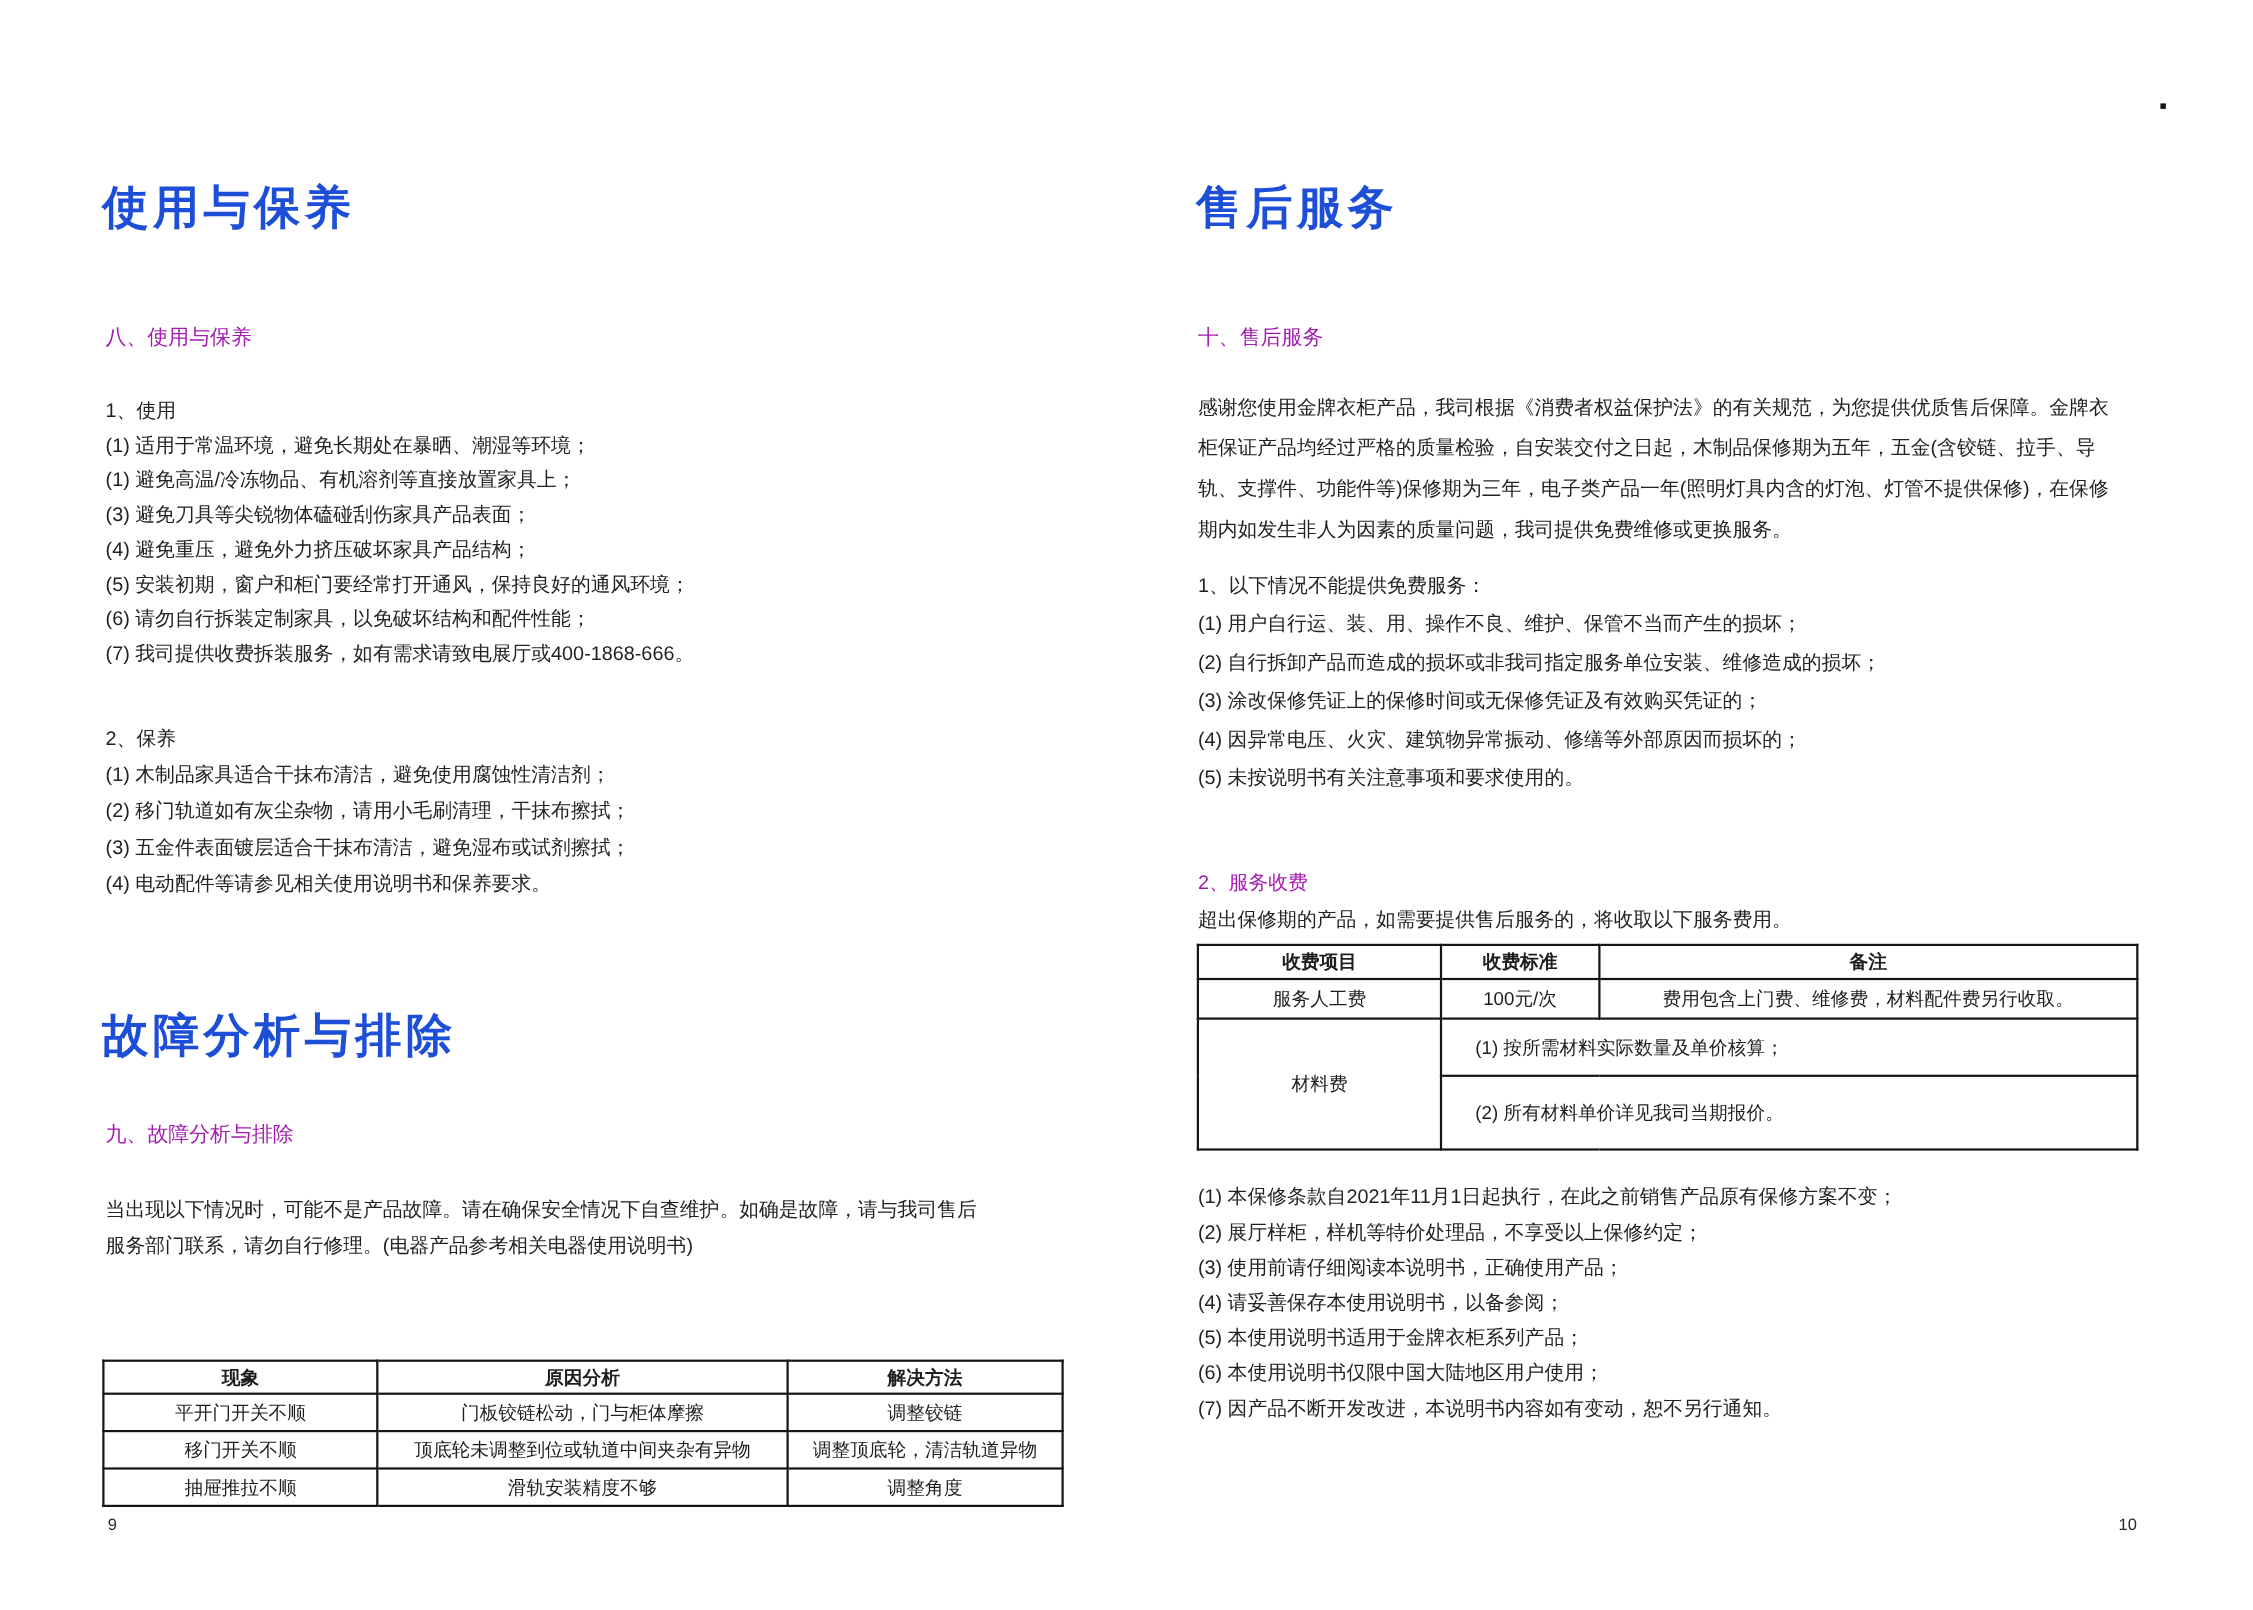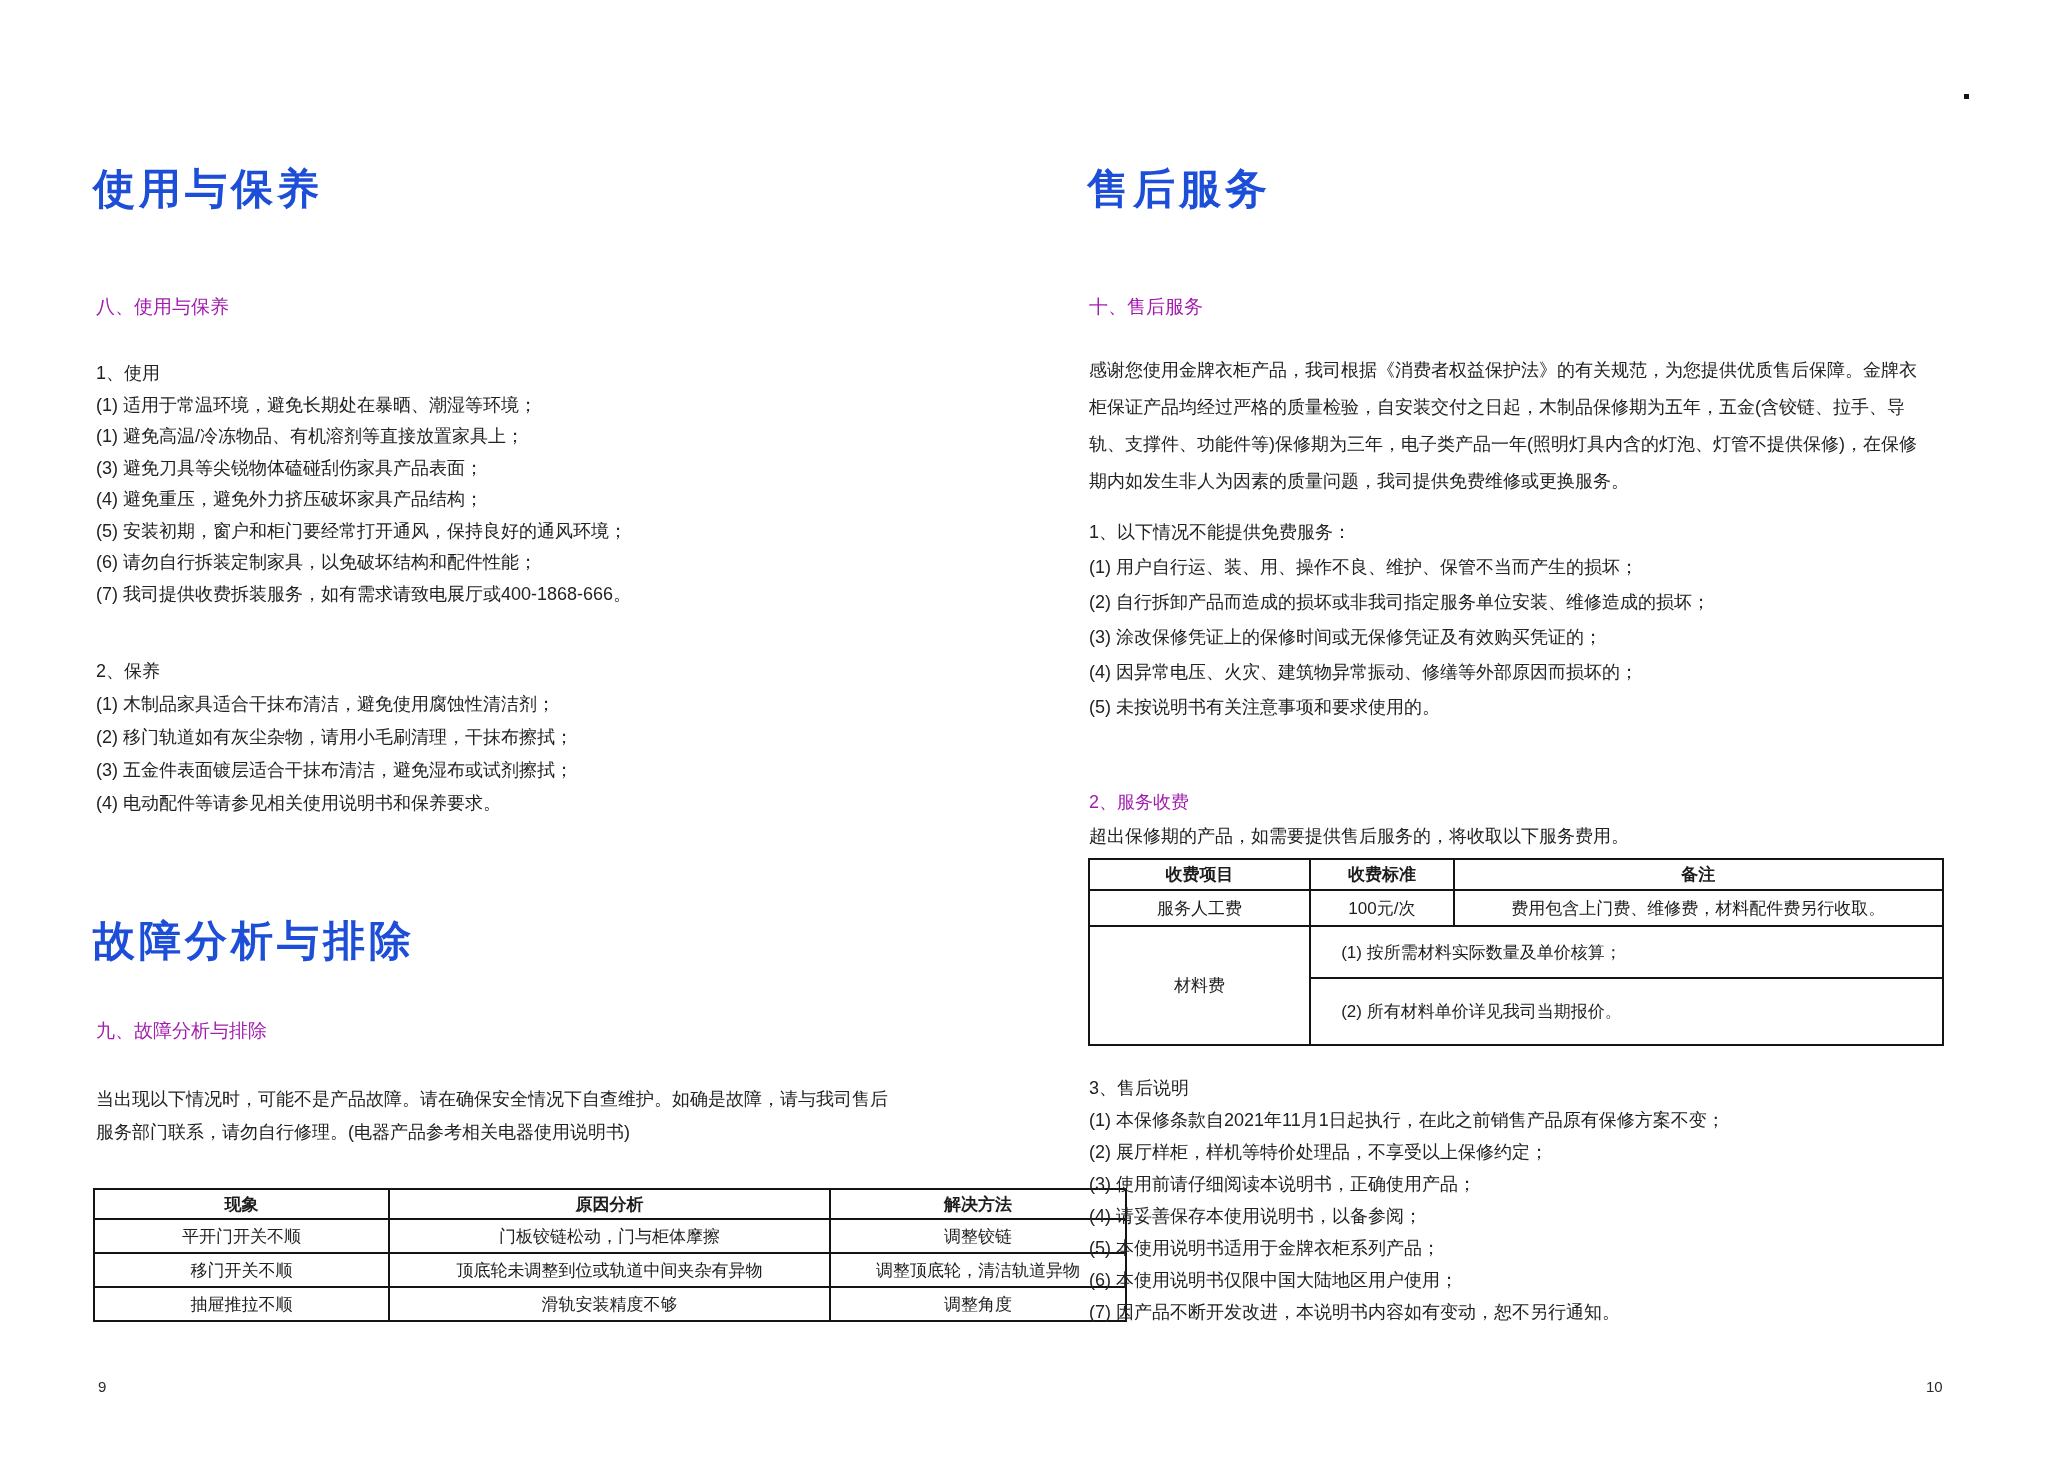--- a/index.html
+++ b/index.html
@@ -61,21 +61,21 @@
 
     <h1 class="abs big-title" style="left:93px;top:885px;">故障分析与排除</h1>
 
     <div class="abs sec-heading" style="left:96px;top:1018px;">九、故障分析与排除</div>
 
     <div class="abs body-block intro-block" style="left:96px;top:1083px;">
       <div class="line">当出现以下情况时，可能不是产品故障。请在确保安全情况下自查维护。如确是故障，请与我司售后</div>
       <div class="line">服务部门联系，请勿自行修理。(电器产品参考相关电器使用说明书)</div>
     </div>
 
-    <table class="man abs" style="left:93px;top:1188px;width:1034px;">
+    <table class="man abs" style="left:93px;top:1236px;width:874px;">
       <colgroup>
           <col style="width:28.6%">
           <col style="width:42.7%">
           <col style="width:28.7%">
         </colgroup>
       <tbody>
           <tr style="height:30px;">
         <th>现象</th>
         <th>原因分析</th>
         <th>解决方法</th>
@@ -152,21 +152,20 @@
         <td rowspan="2">材料费</td>
         <td colspan="2" class="cell-left">(1) 按所需材料实际数量及单价核算；</td>
       </tr>
       <tr style="height:67px;">
         <td colspan="2" class="cell-left">(2) 所有材料单价详见我司当期报价。</td>
       </tr>
     </tbody>
       </table>
 
     <div class="abs body-block notes-block" style="left:1089px;top:1072px;">
-      <div class="line">3、售后说明</div>
       <div class="line">(1) 本保修条款自2021年11月1日起执行，在此之前销售产品原有保修方案不变；</div>
       <div class="line">(2) 展厅样柜，样机等特价处理品，不享受以上保修约定；</div>
       <div class="line">(3) 使用前请仔细阅读本说明书，正确使用产品；</div>
       <div class="line">(4) 请妥善保存本使用说明书，以备参阅；</div>
       <div class="line">(5) 本使用说明书适用于金牌衣柜系列产品；</div>
       <div class="line">(6) 本使用说明书仅限中国大陆地区用户使用；</div>
       <div class="line">(7) 因产品不断开发改进，本说明书内容如有变动，恕不另行通知。</div>
     </div>
 
     <div class="abs page-num" style="left:1926px;top:1378px;">10</div>

